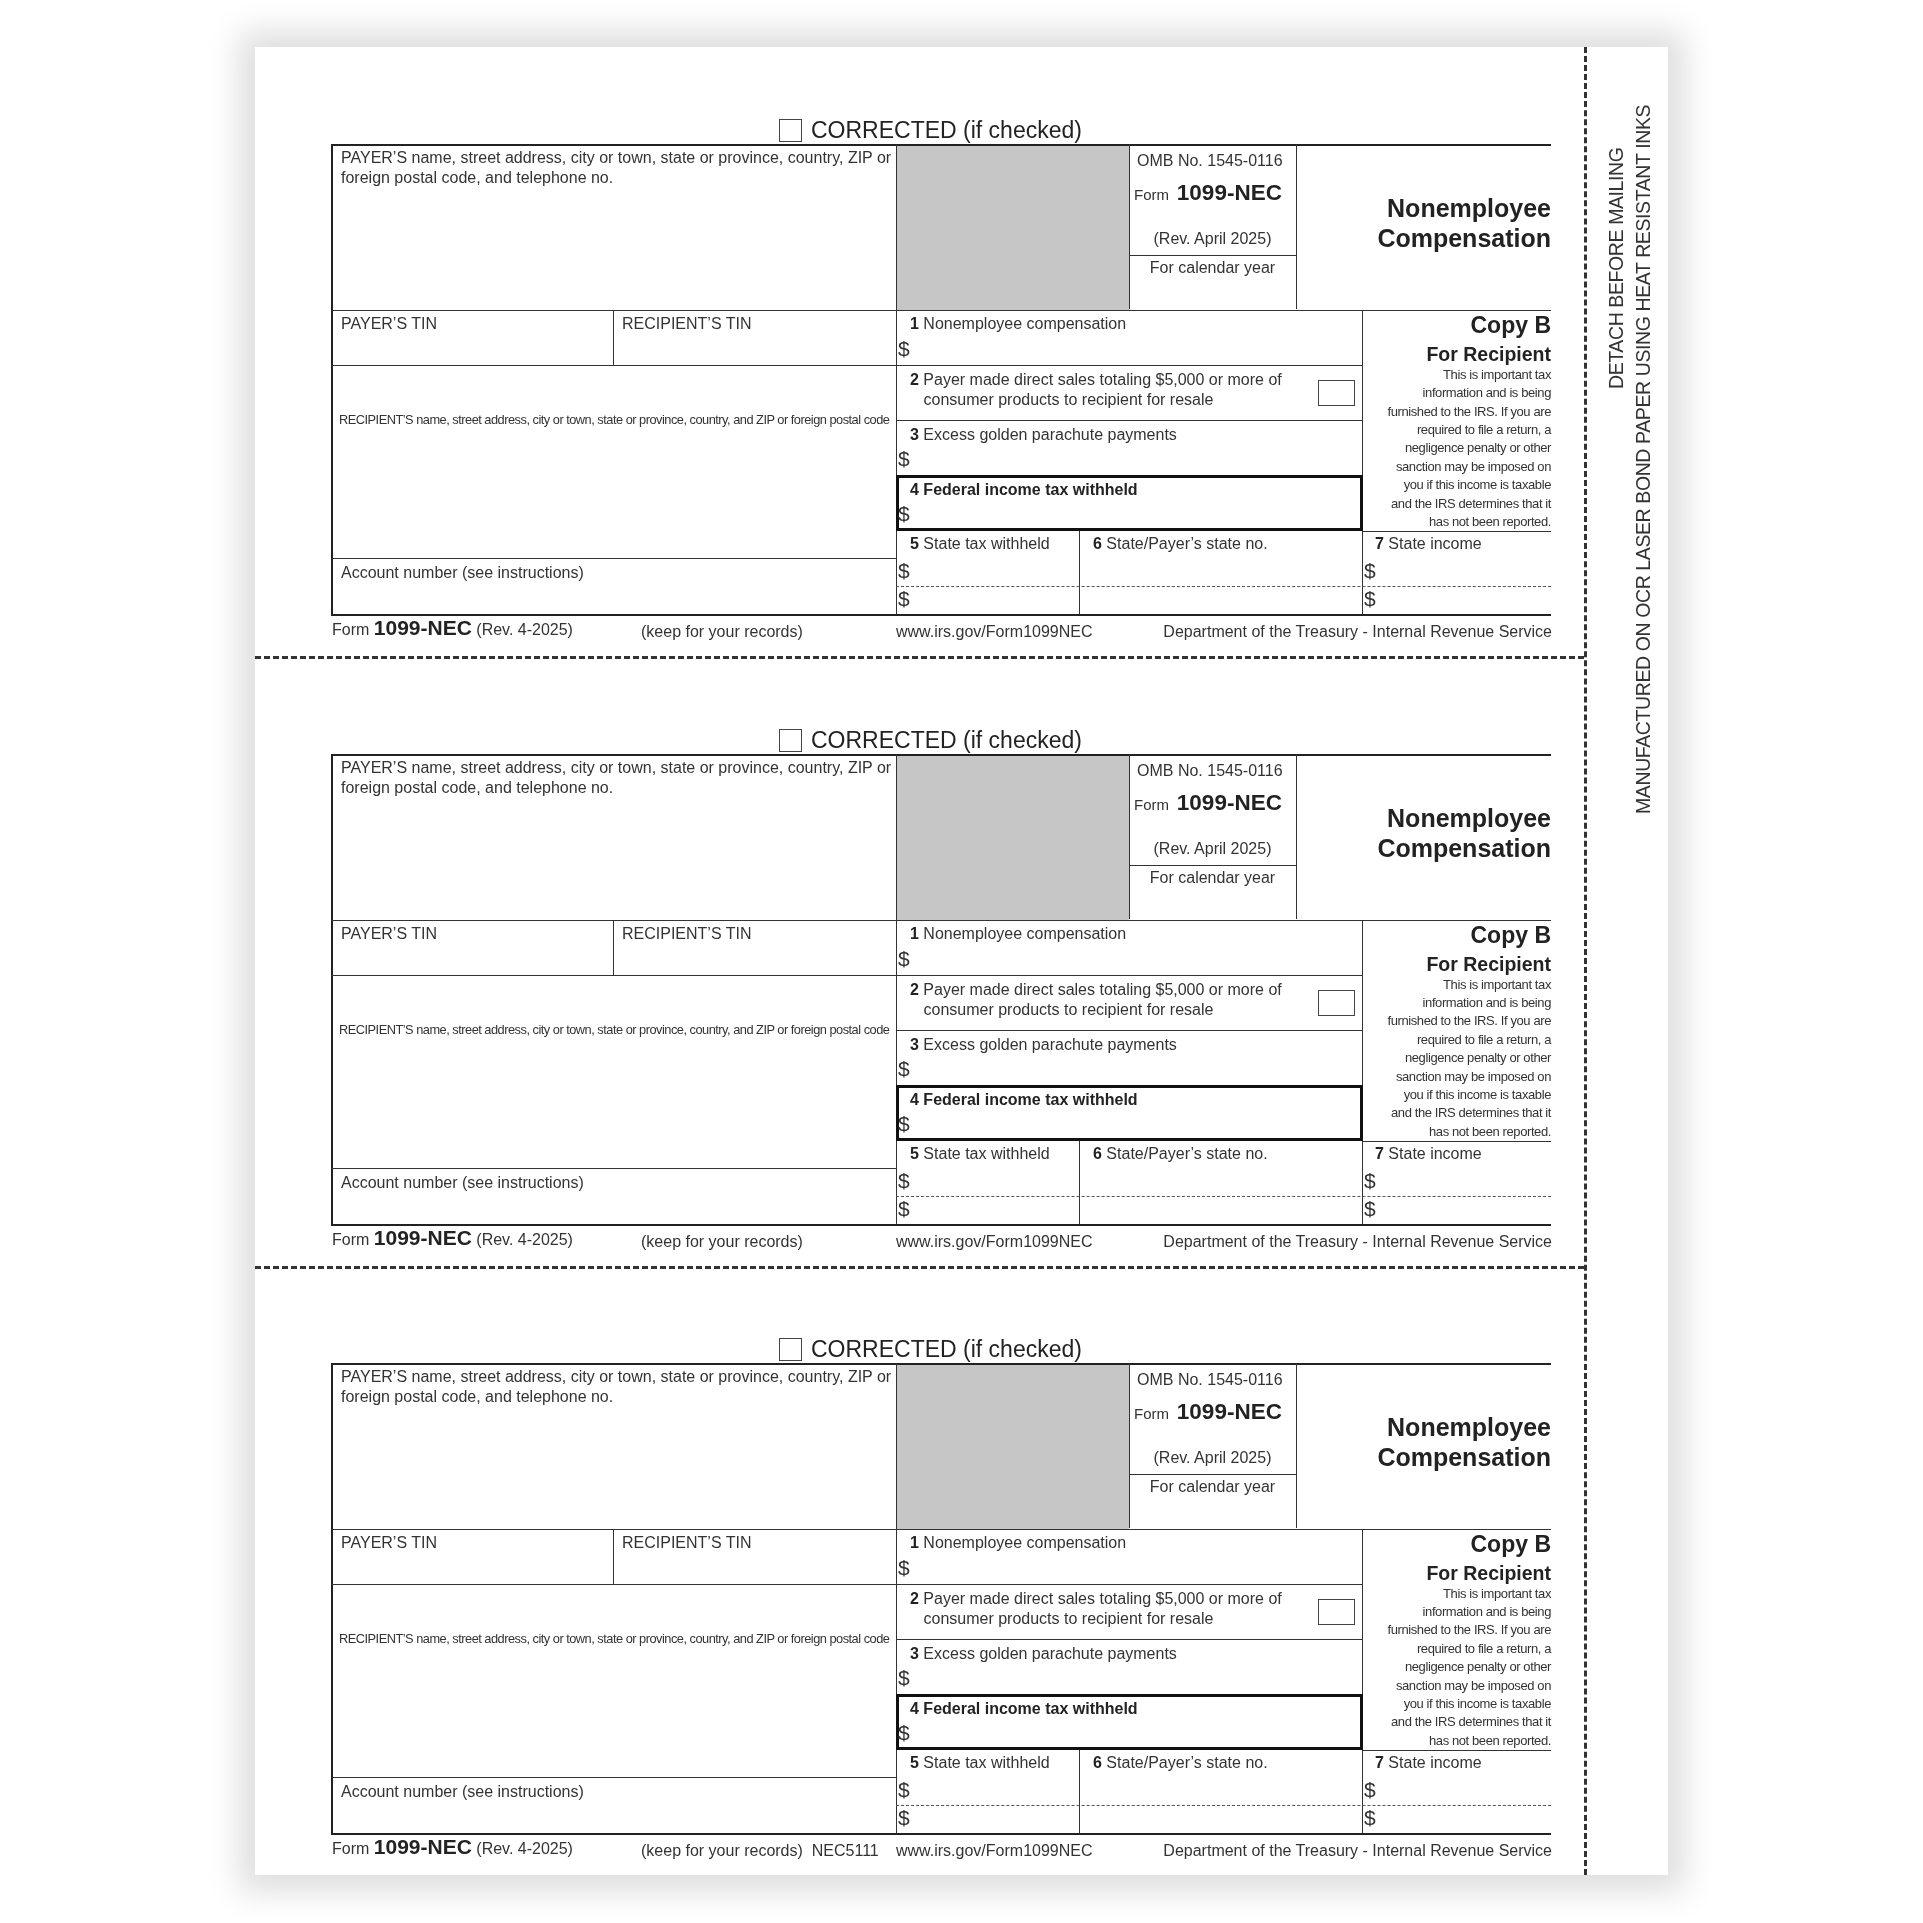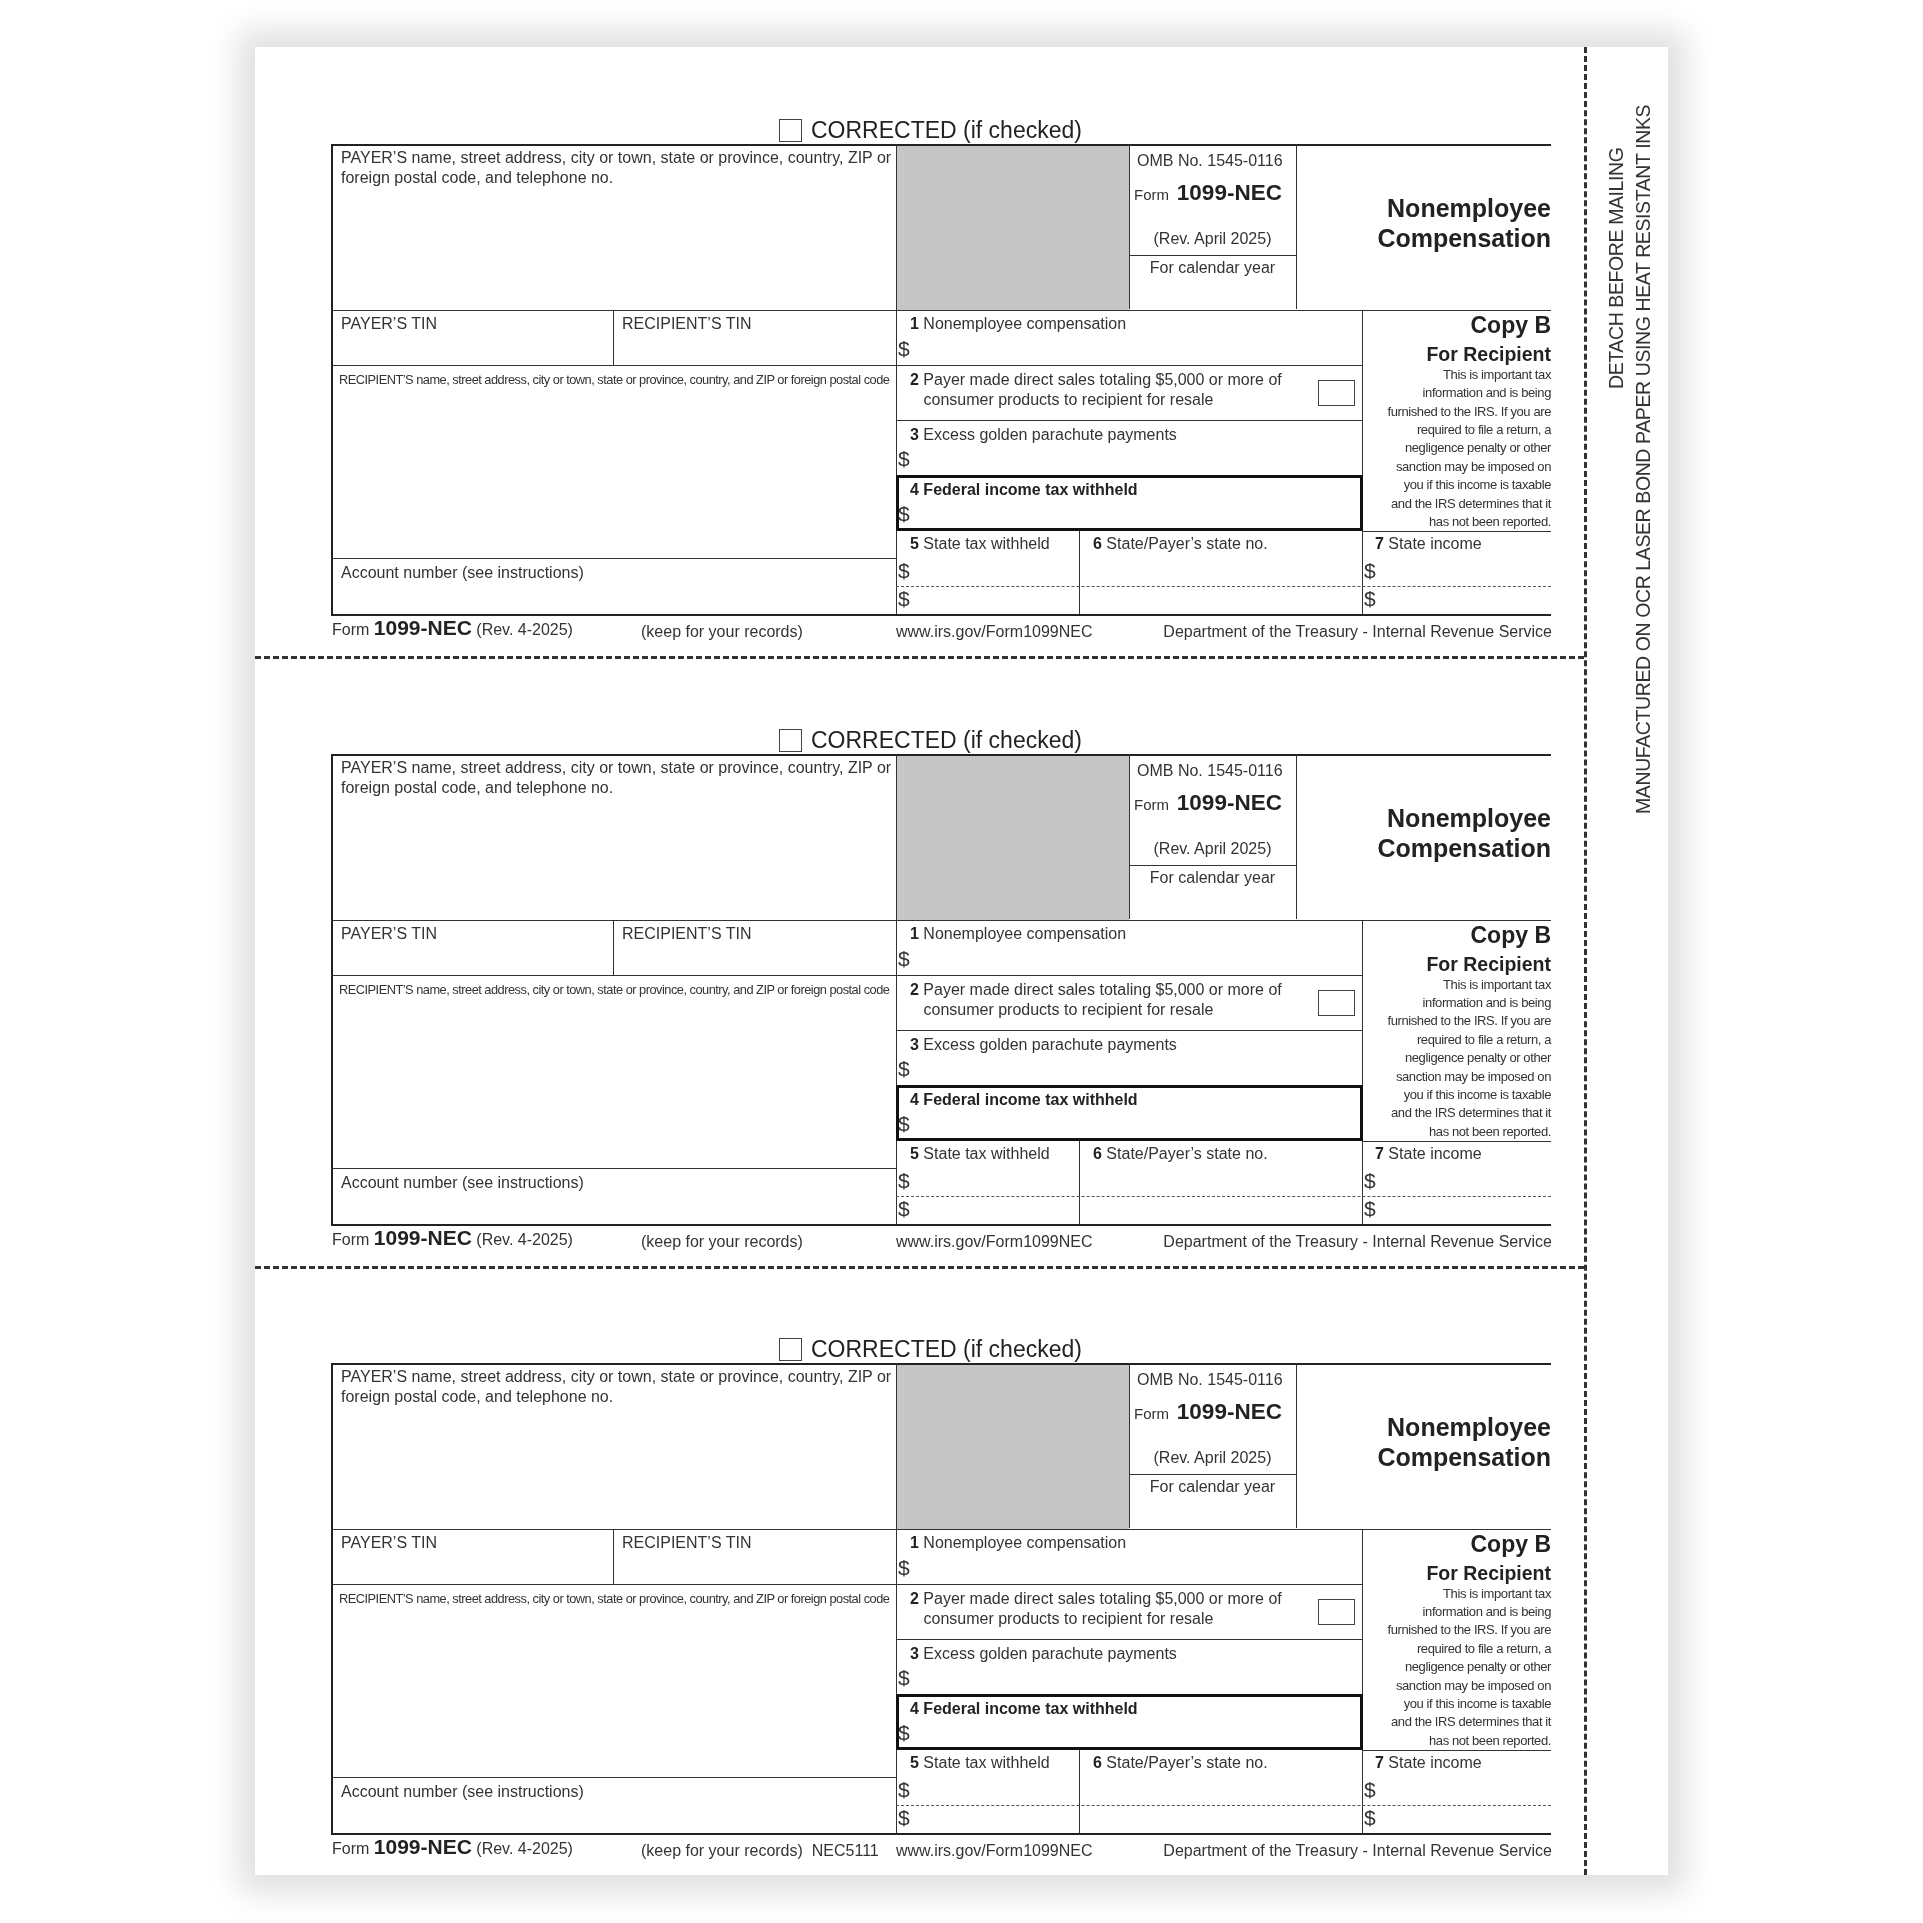--- a/index.html
+++ b/index.html
@@ -13,21 +13,21 @@
   .abs{position:absolute;}
   .corrected{position:absolute;left:524px;top:59px;display:flex;align-items:center;gap:9px;font-size:23px;color:#222;}
   .cbox{display:inline-block;width:21px;height:21px;border:1.5px solid #444;background:#fff;}
   .line-h{position:absolute;height:0;border-top:1.5px solid #333;}
   .line-h.thick{border-top:2.3px solid #222;}
   .line-v{position:absolute;width:0;border-left:1.5px solid #333;}
   .line-v.thick{border-left:2.3px solid #222;}
   .dotted{position:absolute;height:0;border-top:1.5px dashed #555;}
   .lbl{position:absolute;font-size:16px;line-height:19.5px;color:#333;}
   .lbl b{color:#222;}
-  .small{font-size:12.8px;letter-spacing:-0.5px;}
+  .small{font-size:12.8px;letter-spacing:-0.5px;margin-top:40px;}
   .gray{position:absolute;background:#c6c6c6;}
   .dollar{position:absolute;font-size:21px;color:#333;}
   .title-big{position:absolute;font-size:25px;font-weight:bold;color:#222;text-align:right;line-height:30px;}
   .copyb{position:absolute;text-align:right;color:#222;}
   .fed-box{position:absolute;border:3px solid #111;}
   .footer{position:absolute;font-size:16px;color:#333;white-space:nowrap;}
   .footer .big{font-size:21px;font-weight:bold;color:#222;}
   .chk{position:absolute;width:35px;height:24px;border:1.5px solid #444;background:#fff;}
 </style>
 </head>

